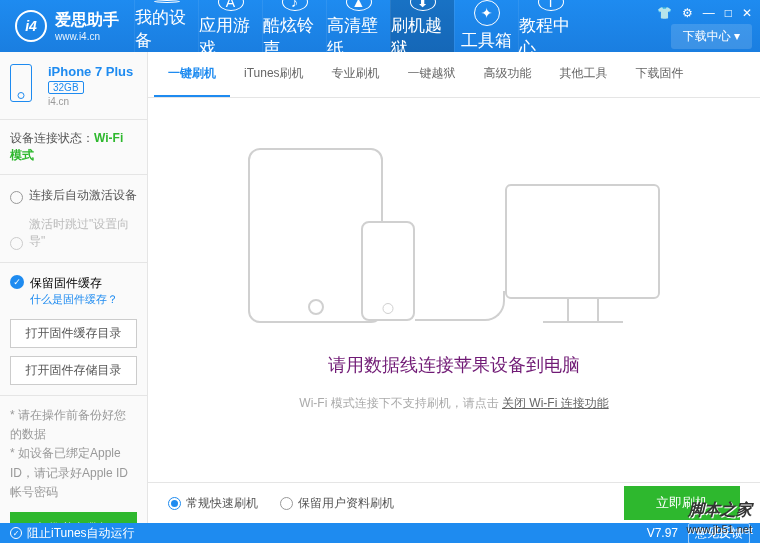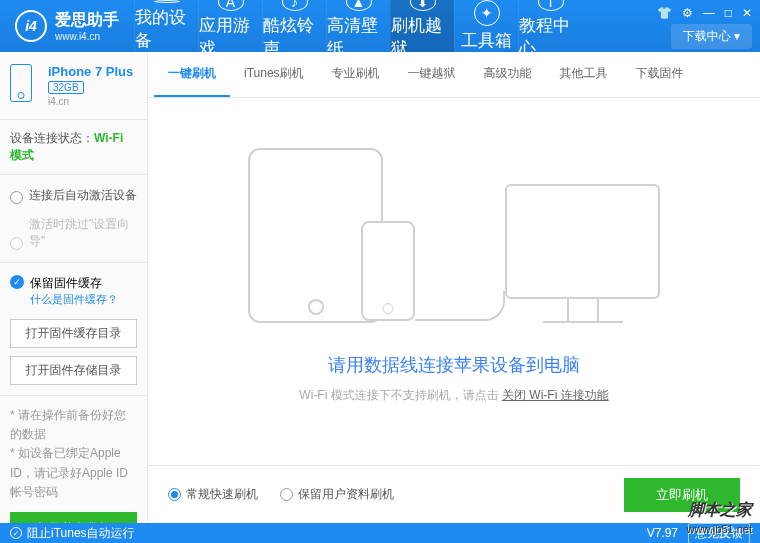--- a/index.html
+++ b/index.html
@@ -47,24 +47,24 @@
 .illus{display:flex;align-items:flex-end;justify-content:center;gap:0;margin:20px 0 30px}
 .tablet{width:135px;height:175px;border:2px solid #d0d0d0;border-radius:12px;position:relative}
 .tablet::after{content:"";position:absolute;bottom:6px;left:50%;transform:translateX(-50%);width:12px;height:12px;border:2px solid #d0d0d0;border-radius:50%}
 .phone{width:54px;height:100px;border:2px solid #d0d0d0;border-radius:8px;margin-left:-22px;margin-bottom:2px;background:#fff;position:relative;z-index:2}
 .phone::after{content:"";position:absolute;bottom:5px;left:50%;transform:translateX(-50%);width:9px;height:9px;border:1.5px solid #d0d0d0;border-radius:50%}
 .cable{width:90px;height:30px;border-bottom:2px solid #d0d0d0;border-right:2px solid #d0d0d0;border-bottom-right-radius:20px;margin-bottom:2px}
 .monitor-wrap{display:flex;flex-direction:column;align-items:center}
 .monitor{width:155px;height:115px;border:2px solid #d0d0d0;border-radius:6px}
 .stand{width:32px;height:22px;border-left:2px solid #d0d0d0;border-right:2px solid #d0d0d0}
 .base{width:80px;height:2px;background:#d0d0d0}
-.msg-title{font-size:18px;color:#3b82f6;margin-bottom:10px}
+.msg-title{font-size:18px;color:#701a75;margin-bottom:18px}
 .msg-sub{font-size:12px;color:#aaa}
 .msg-sub a{color:#666;text-decoration:underline}
-.options-bar{position:absolute;bottom:0;left:0;right:0;height:58px;border-top:1px solid #e5e5e5;display:flex;align-items:center;padding:0 20px;gap:22px}
+.options-bar{position:absolute;bottom:0;left:0;right:0;height:41px;border-top:1px solid #e5e5e5;display:flex;align-items:center;padding:0 20px;gap:22px}
 .opt{display:flex;align-items:center;gap:5px;color:#555;cursor:pointer}
 .opt-radio{width:13px;height:13px;border:1.5px solid #999;border-radius:50%;display:flex;align-items:center;justify-content:center}
 .opt-radio.checked{border-color:#1e8bf0}
 .opt-radio.checked::after{content:"";width:7px;height:7px;background:#1e8bf0;border-radius:50%}
 .flash-btn{margin-left:auto;background:#2eb82e;color:#fff;padding:8px 32px;cursor:pointer;font-size:13px}
 .footer{position:absolute;bottom:0;left:0;right:0;height:20px;background:#1e8bf0;color:#fff;display:flex;align-items:center;padding:0 10px;font-size:11px}
 .footer-chk{width:12px;height:12px;border:1px solid #fff;border-radius:50%;margin-right:5px;display:flex;align-items:center;justify-content:center;font-size:8px}
 .footer-right{margin-left:auto;display:flex;align-items:center;gap:10px}
 .feedback{border:1px solid rgba(255,255,255,.6);padding:1px 6px;border-radius:2px;cursor:pointer}
 .watermark{position:absolute;right:8px;bottom:22px;color:#333;font-size:16px;font-weight:bold;font-style:italic;text-shadow:1px 1px 0 #fff}

